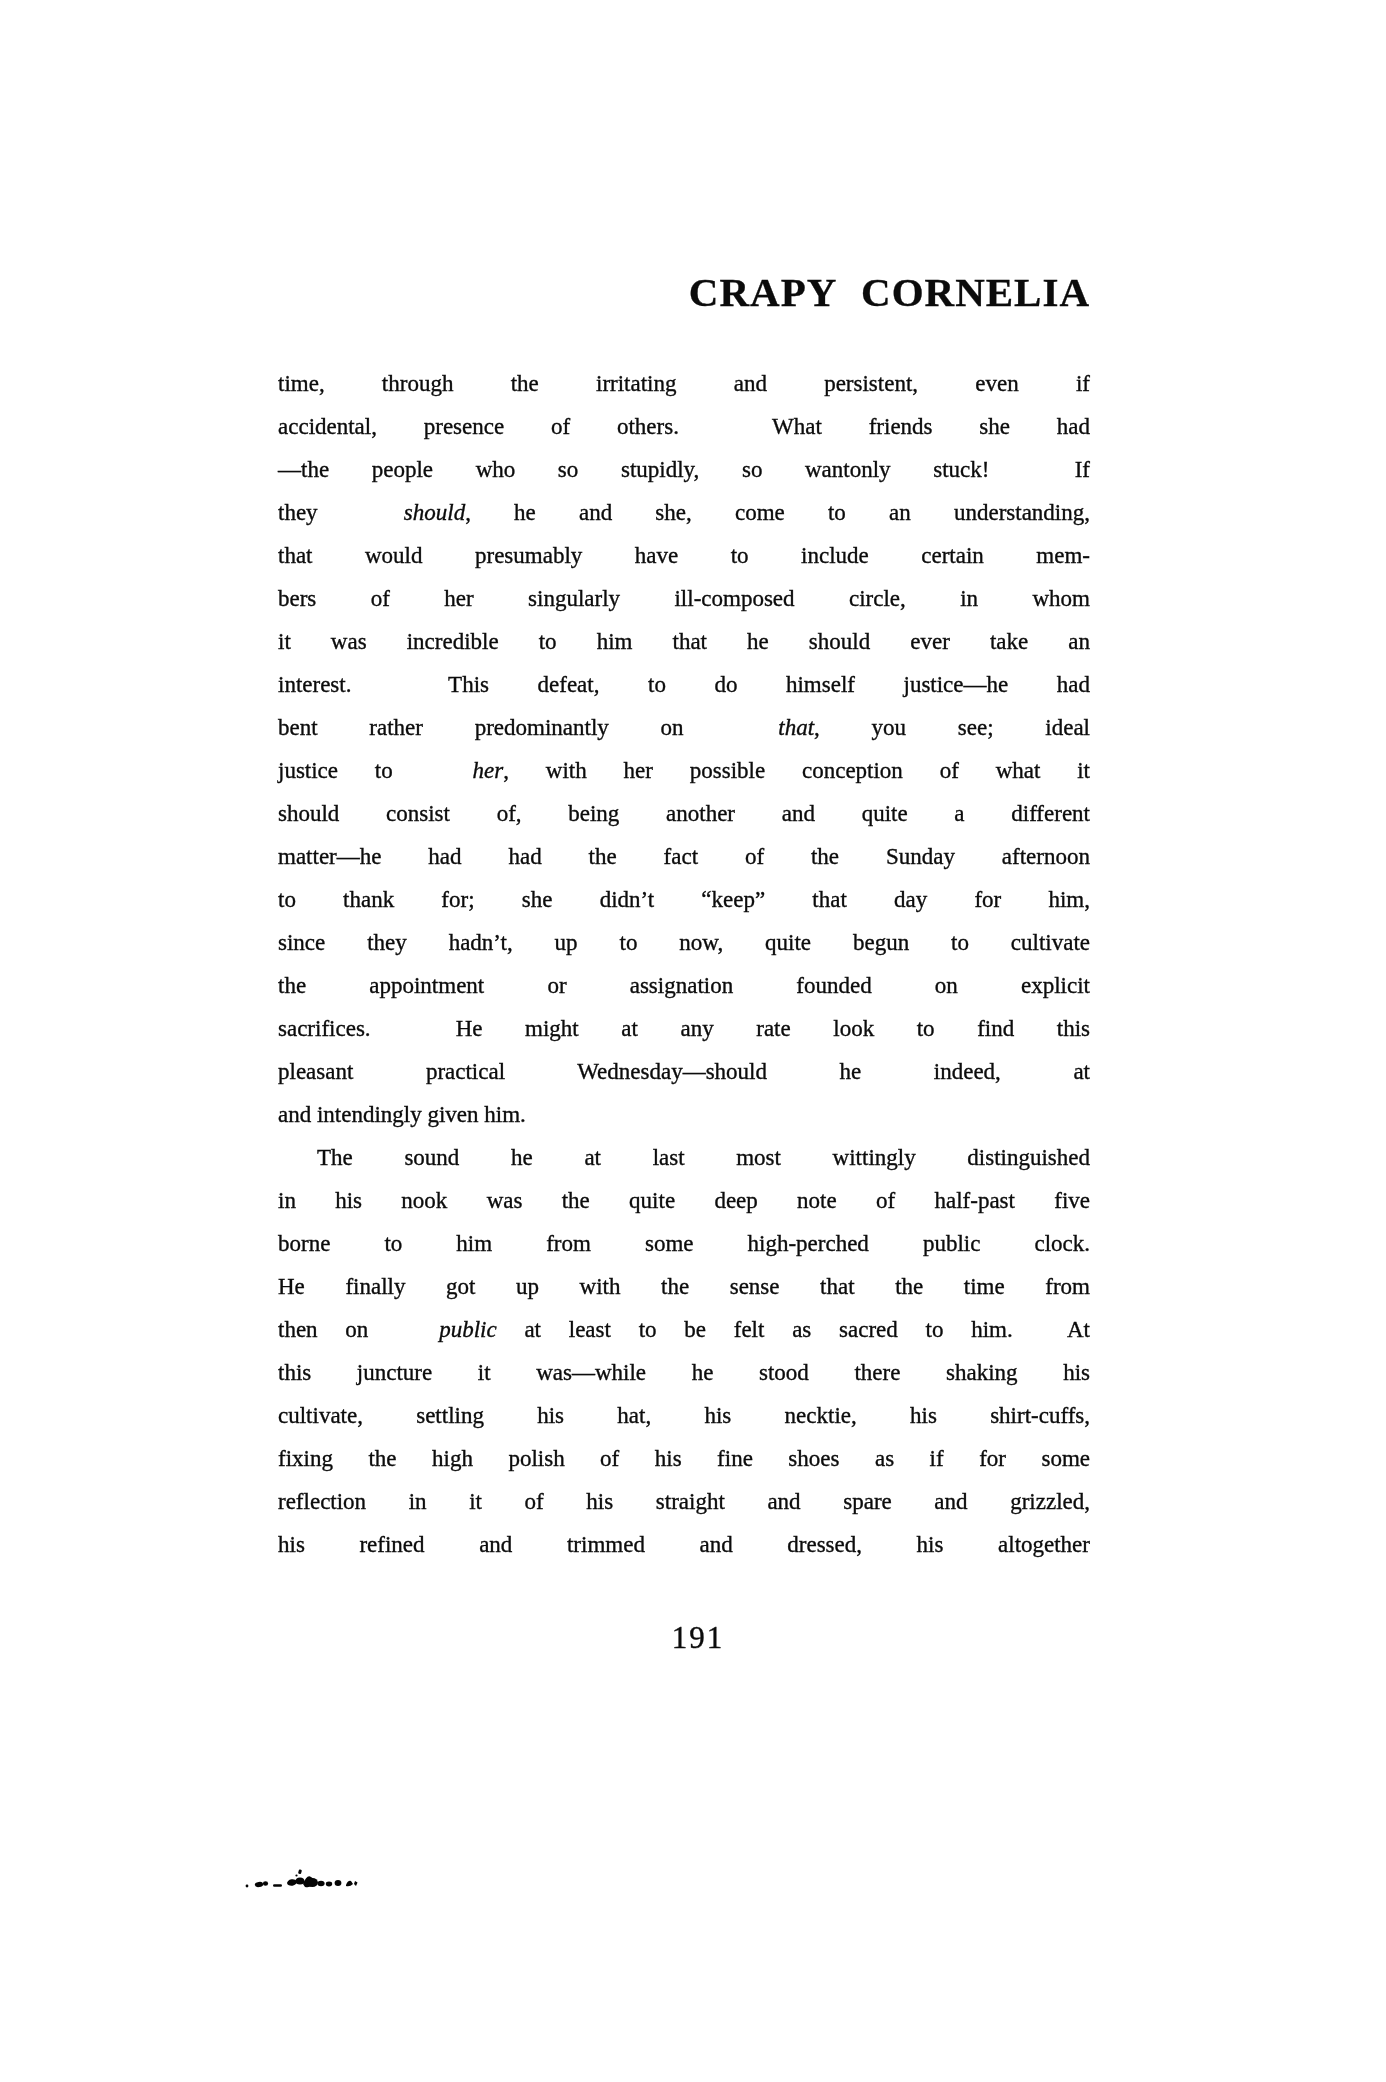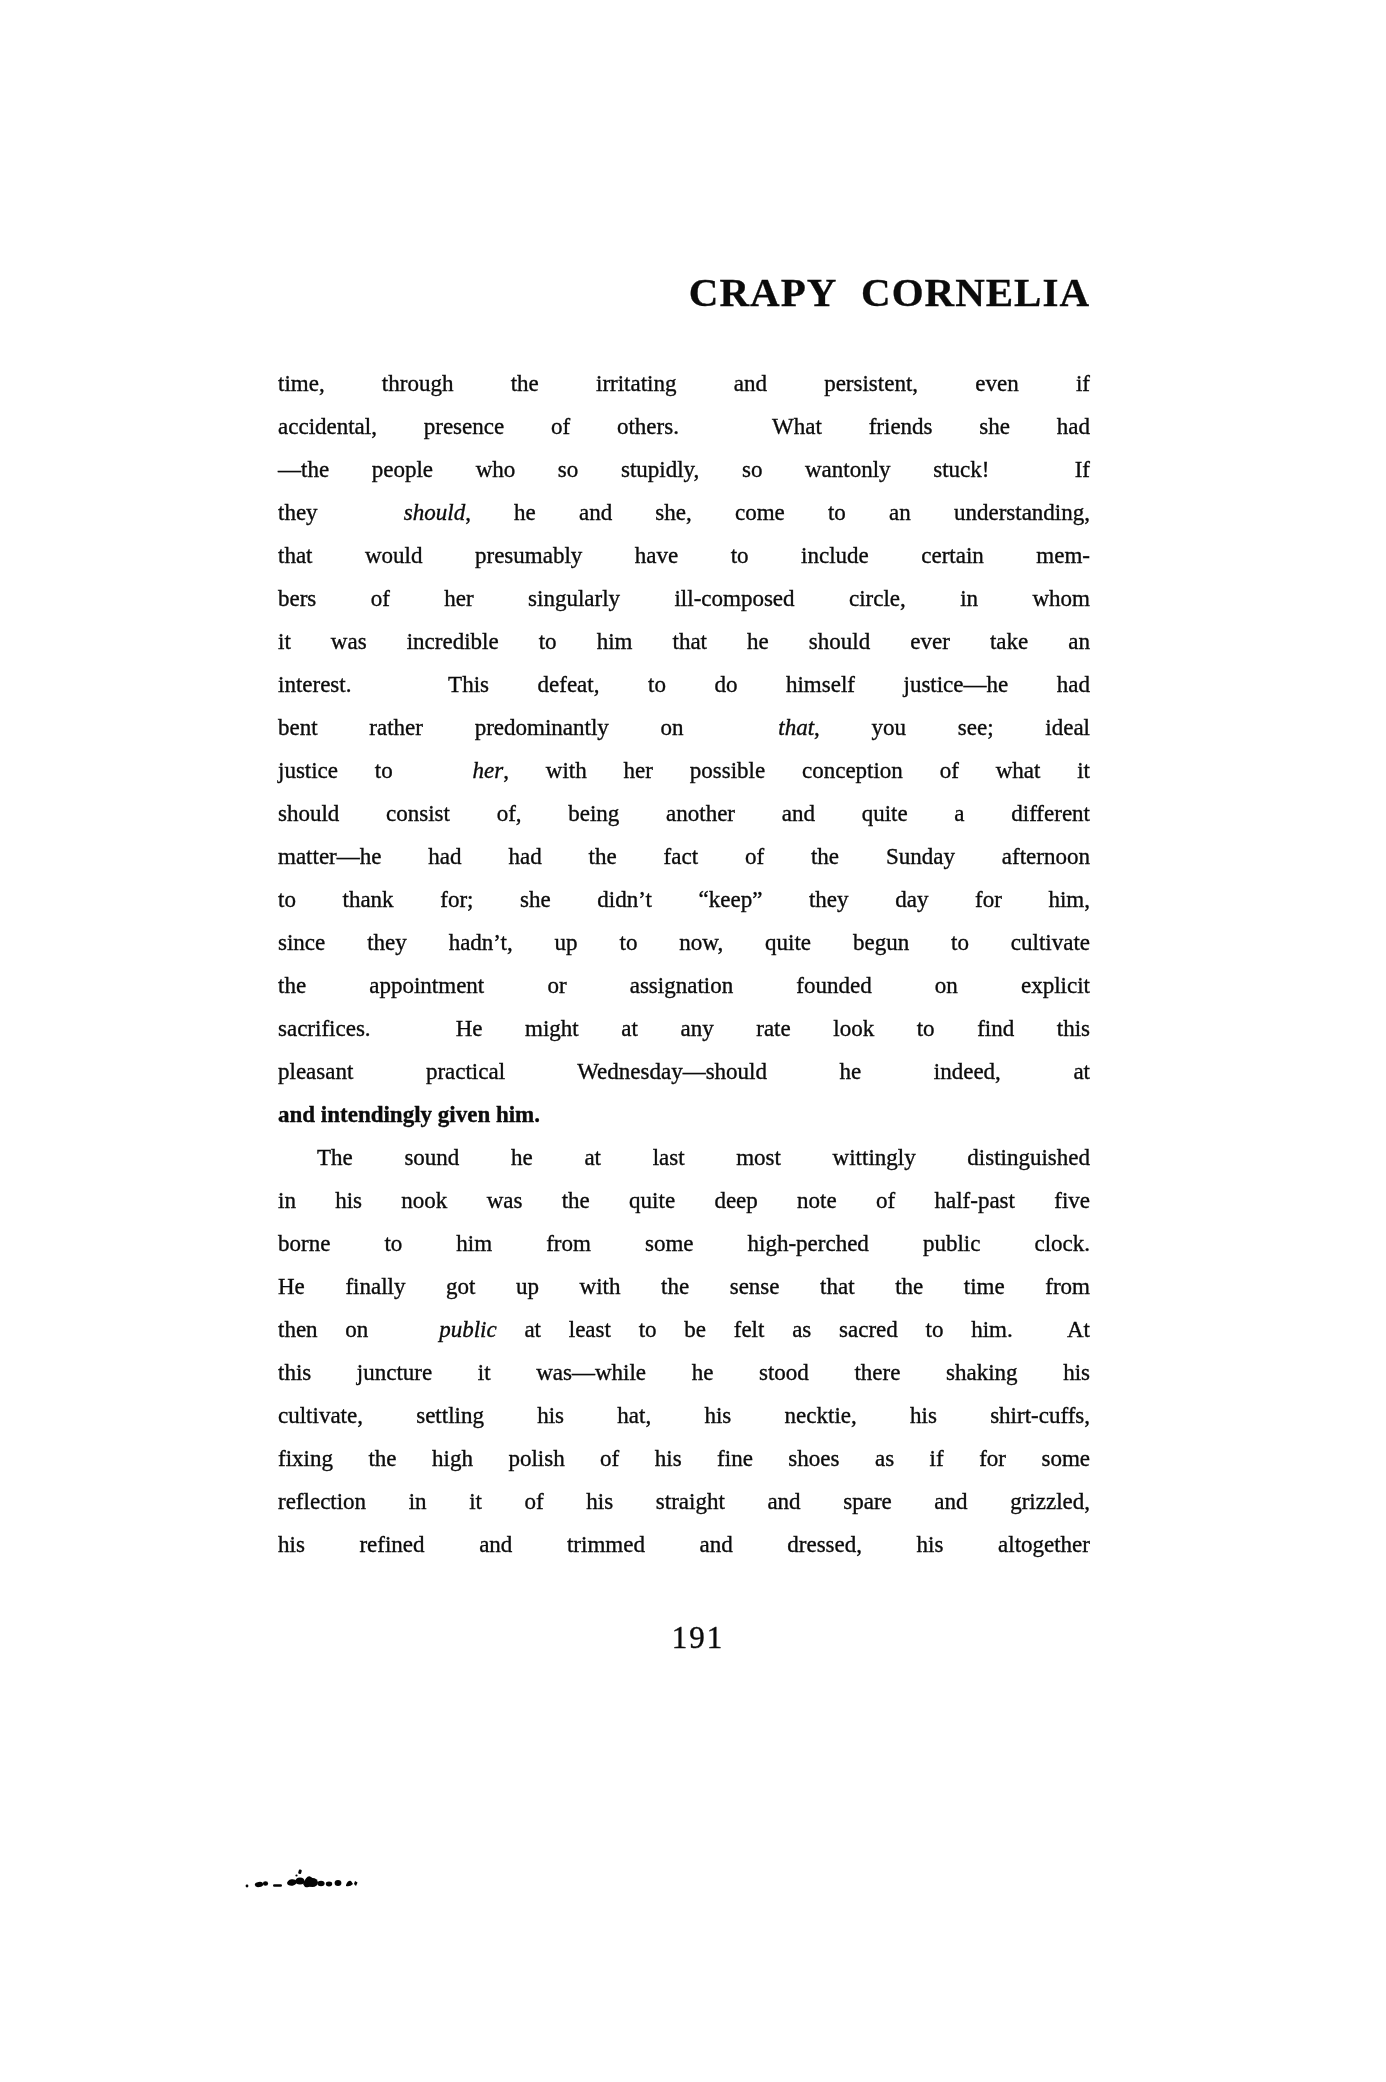--- a/index.html
+++ b/index.html
@@ -33,21 +33,21 @@
   }
   .line {
     height: 43px;
     line-height: 43px;
     font-size: 23px;
     text-align: justify;
     text-align-last: justify;
     white-space: nowrap;
     -webkit-text-stroke: 0.35px #0c0c0c;
   }
-  .line.par-end { text-align-last: left; font-weight: bold; }
+  .line.par-end { text-align-last: left; }
   .line.first-indent { padding-left: 39px; }
   .line i { font-style: italic; margin-left: 43px; }
   .page-number {
     position: absolute;
     left: 292px; top: 1619px; width: 812px;
     text-align: center;
     font-size: 31px;
     letter-spacing: 2px;
     line-height: 1.2;
     color: #0b0b0b;
@@ -72,21 +72,21 @@
       <div class="line"><span>—the people who so stupidly, so wantonly stuck!&nbsp; If</span></div>
       <div class="line"><span>they </span><i>should</i><span>, he and she, come to an understanding,</span></div>
       <div class="line"><span>that would presumably have to include certain mem-</span></div>
       <div class="line"><span>bers of her singularly ill-composed circle, in whom</span></div>
       <div class="line"><span>it was incredible to him that he should ever take an</span></div>
       <div class="line"><span>interest.&nbsp; This defeat, to do himself justice—he had</span></div>
       <div class="line"><span>bent rather predominantly on </span><i>that</i><span>, you see; ideal</span></div>
       <div class="line"><span>justice to </span><i>her</i><span>, with her possible conception of what it</span></div>
       <div class="line"><span>should consist of, being another and quite a different</span></div>
       <div class="line"><span>matter—he had had the fact of the Sunday afternoon</span></div>
-      <div class="line"><span>to thank for; she didn’t “keep” they day for him,</span></div>
+      <div class="line"><span>to thank for; she didn’t “keep” that day for him,</span></div>
       <div class="line"><span>since they hadn’t, up to now, quite begun to cultivate</span></div>
       <div class="line"><span>the appointment or assignation founded on explicit</span></div>
       <div class="line"><span>sacrifices.&nbsp; He might at any rate look to find this</span></div>
       <div class="line"><span>pleasant practical Wednesday—should he indeed, at</span></div>
       <div class="line par-end"><span>and intendingly given him.</span></div>
       <div class="line first-indent"><span>The sound he at last most wittingly distinguished</span></div>
       <div class="line"><span>in his nook was the quite deep note of half-past five</span></div>
       <div class="line"><span>borne to him from some high-perched public clock.</span></div>
       <div class="line"><span>He finally got up with the sense that the time from</span></div>
       <div class="line"><span>then on </span><i>public</i><span> at least to be felt as sacred to him.&nbsp; At</span></div>

